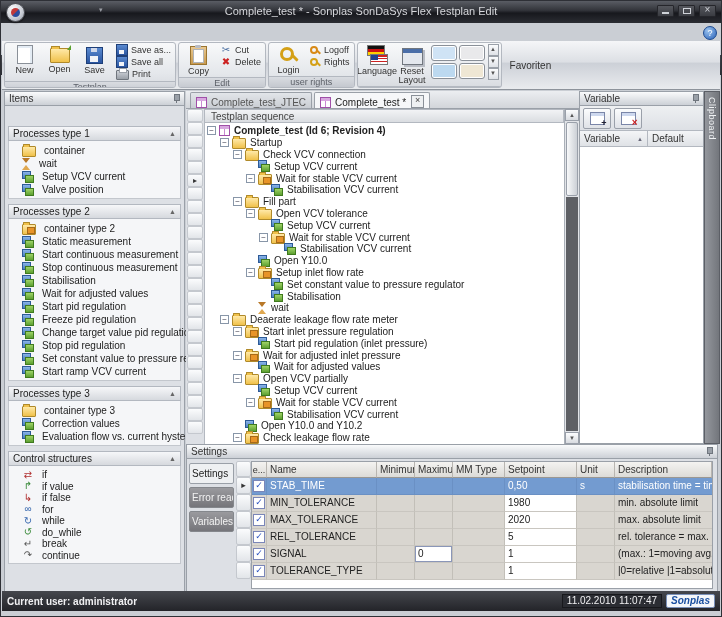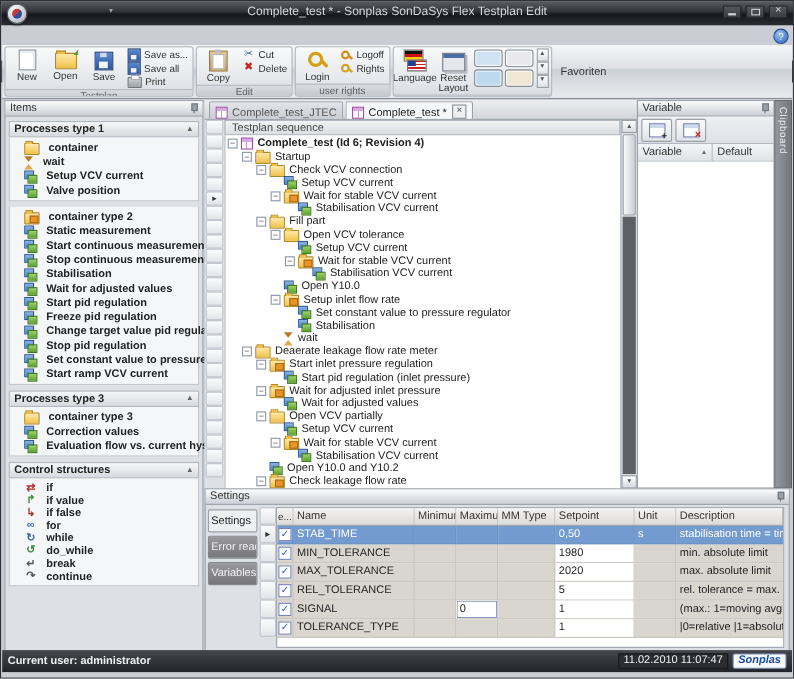--- a/index.html
+++ b/index.html
@@ -101,21 +101,21 @@
     linear-gradient(90deg,rgba(0,0,0,0) 4px,#c98ad2 4px 5px,rgba(0,0,0,0) 5px),#fff;}
   .ic-glyph{font-size:10px;line-height:10px;width:12px;text-align:center;flex:none;}
 
   
   .items-panel{position:absolute;left:3px;top:90px;width:181px;bottom:22px;background:#dde0e5;border:1px solid #9aa0a8;box-sizing:border-box;}
   .phead{height:13px;background:linear-gradient(#fafbfc,#ccd0d6);border-bottom:1px solid #9aa0a8;
     display:flex;align-items:center;justify-content:space-between;padding:0 4px;color:#333;}
   .pin{width:7px;height:9px;position:relative;flex:none;}
   .pin::before{content:"";position:absolute;left:1px;top:0;width:4px;height:5px;background:#9aa0a8;border:1px solid #70767e;}
   .pin::after{content:"";position:absolute;left:3px;top:6px;width:1px;height:3px;background:#70767e;}
-  #sections{padding:4px 3px;font-weight:bold;}
+  #sections{padding:20px 3px;}
   .section{margin-bottom:5px;}
   .sec-head{height:13px;background:linear-gradient(#f6f7f9,#d6d9de);border:1px solid #b3b8c0;
     display:flex;align-items:center;justify-content:space-between;padding:0 4px;color:#222;}
   .sec-chevron{font-size:7px;color:#666;}
   .sec-body{background:#f5f6f8;border:1px solid #c3c7cd;border-top:none;padding:3px 0 2px 0;}
   .item{display:flex;align-items:center;height:13px;padding-left:13px;cursor:default;}
   .item .ilabel{margin-left:8px;color:#222;white-space:nowrap;}
   #sections .section:last-child .item{height:11.5px;}
 
   
@@ -355,20 +355,24 @@
     <span class="iicon ic-cube"></span>
     <span class="ilabel">Setup VCV current</span>
   </div>
             <div class="item">
     <span class="iicon ic-cube"></span>
     <span class="ilabel">Valve position</span>
   </div>
           </div>
   </div>
         <div class="section">
+    <div class="sec-head">
+      <span class="sec-title">Processes type 2</span>
+      <span class="sec-chevron">▲</span>
+    </div>
     <div class="sec-body">
             <div class="item">
     <span class="iicon ic-folder2"></span>
     <span class="ilabel">container type 2</span>
   </div>
             <div class="item">
     <span class="iicon ic-cube"></span>
     <span class="ilabel">Static measurement</span>
   </div>
             <div class="item">

